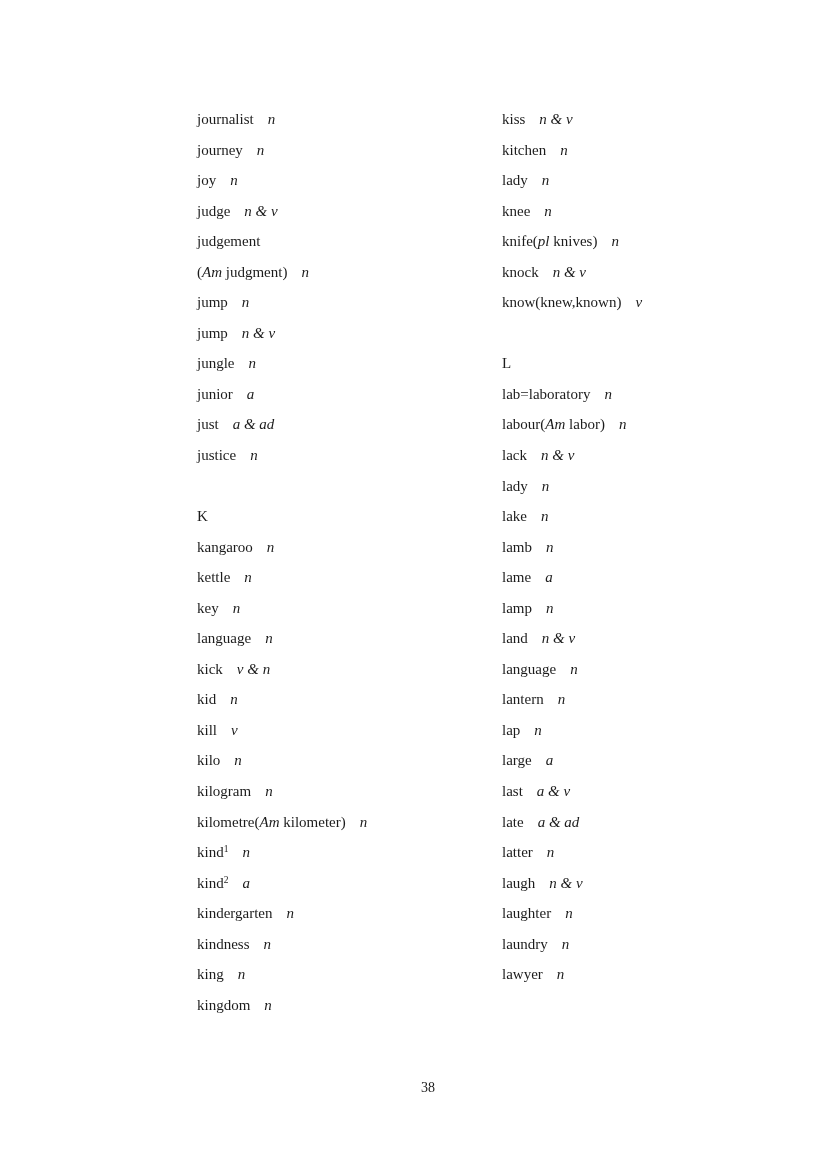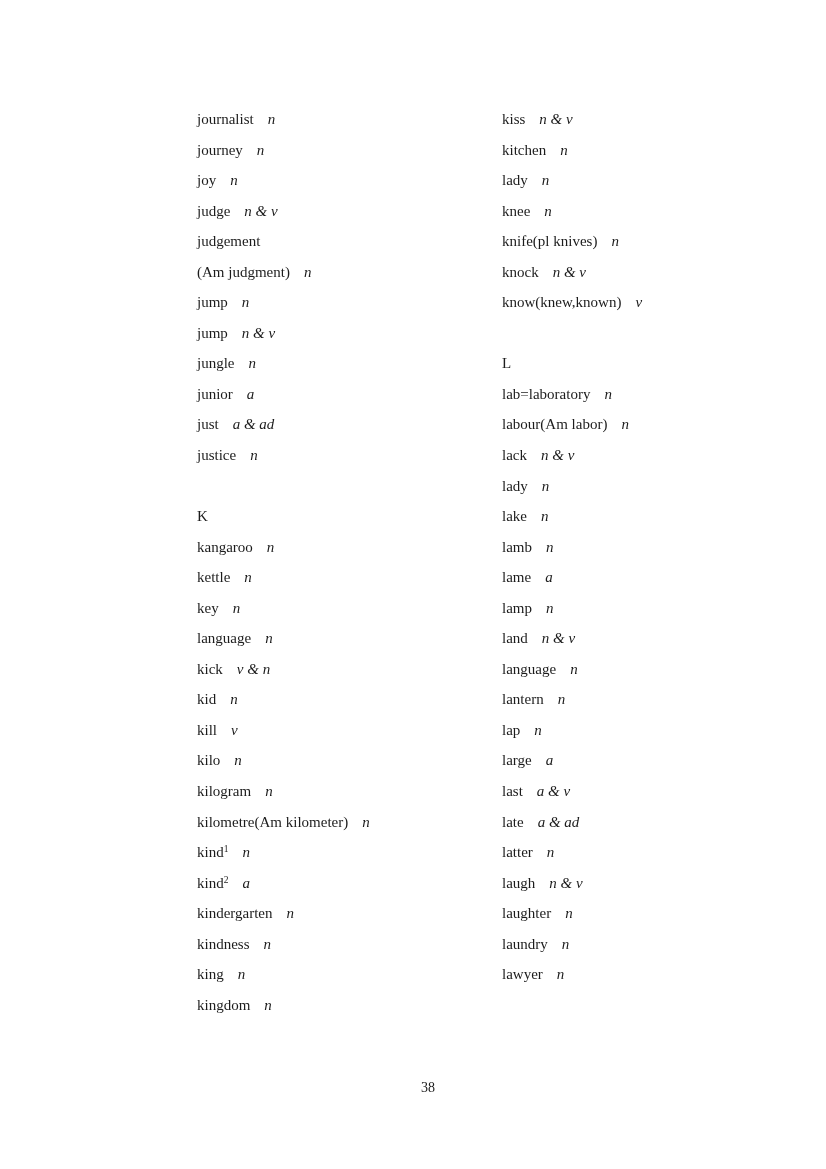--- a/index.html
+++ b/index.html
@@ -24,21 +24,21 @@
   }
   .word-col.left  { left: 153px; }
   .word-col.right { left: 458px; }
   .row {
     height: 30.55px;
     line-height: 30.55px;
     font-size: 15px;
     white-space: nowrap;
   }
   .t-r   { font-style: normal; }
-  .t-i   { }
+  .t-i   { font-style: italic; }
   .t-pos { font-style: italic; margin-left: 14px; }
   .t-sup {
     font-size: 9.5px;
     position: relative;
     top: -5px;
     font-style: normal;
   }
   .page-number {
     position: absolute;
     top: 1078px;

